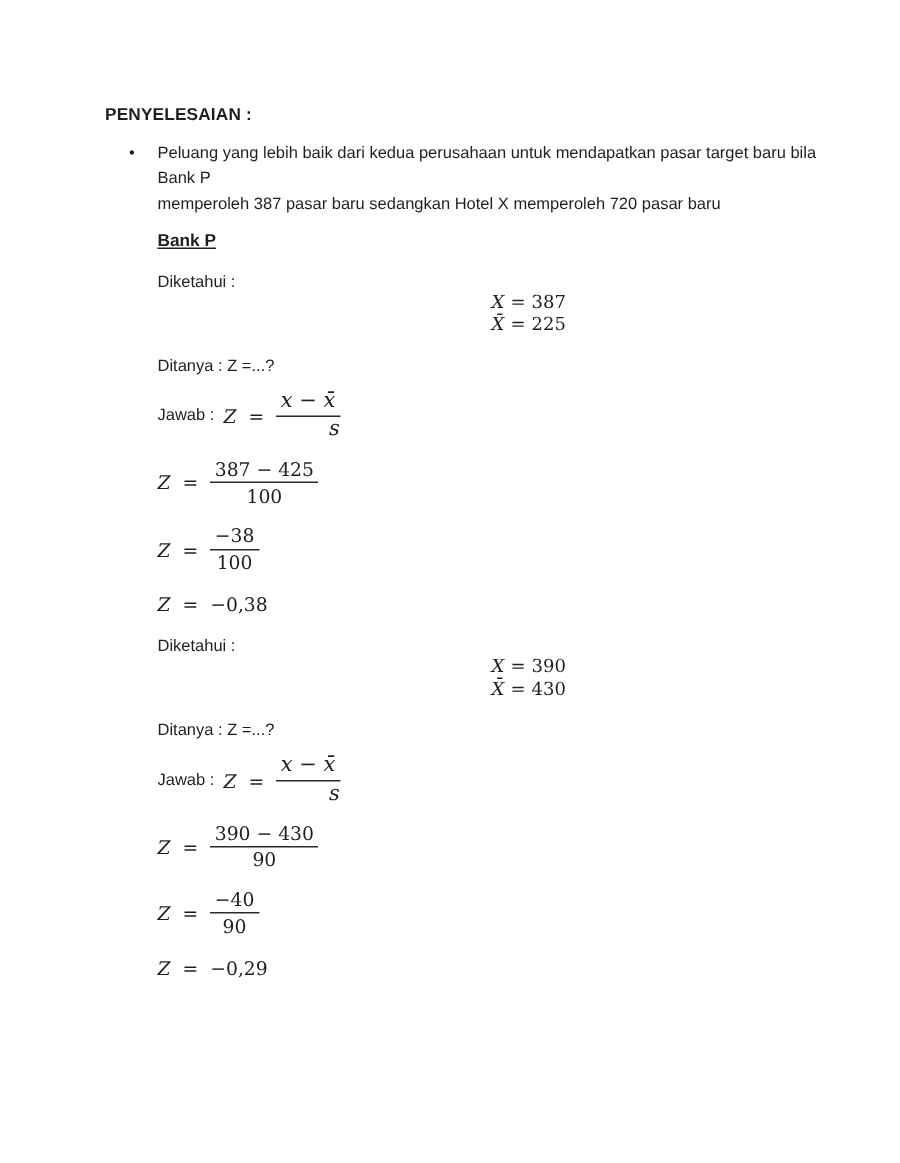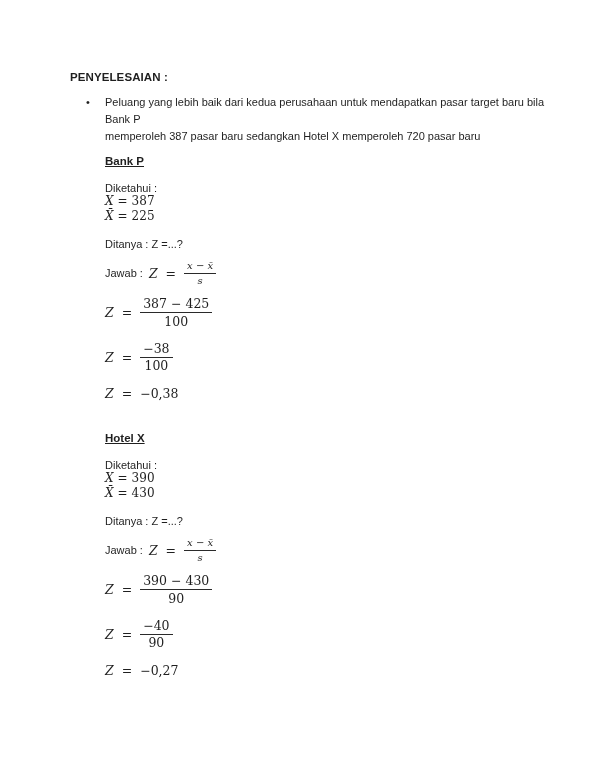--- a/index.html
+++ b/index.html
@@ -39,20 +39,21 @@
     font-weight:bold;
     text-decoration:underline;
   }
   .mt-title1 { margin-top:10px; }
   .mt-title2 { margin-top:31px; }
   .label-line { font-size:11px; margin-top:15px; }
   .given-line {
     font-size:12px;
     line-height:15px;
     font-family:"DejaVu Serif", serif;
+    text-align:center;
   }
   .var { font-style:italic; }
   .given-line .eq-sign { padding:0 4px; }
   .ditanya-line { font-size:11px; margin-top:14px; }
   .jawab-row {
     display:flex;
     align-items:center;
     margin-top:10px;
     gap:6px;
   }
@@ -69,21 +70,21 @@
   }
   .frac {
     display:inline-flex;
     flex-direction:column;
     align-items:center;
     font-family:"DejaVu Serif", serif;
     line-height:1.1;
   }
   .frac .num { padding:0 3px 1.5px 3px; border-bottom:1px solid #2a2a2a; }
   .frac .den { padding-top:1.5px; }
-  .frac-small { font-size:10px; font-style:italic; }
+  .frac-small { font-size:14px; font-style:italic;align-items:flex-end; }
   .frac-big { font-size:12.5px; }
   .eq-row {
     display:flex;
     align-items:center;
     gap:6px;
   }
   .mt-eq1 { margin-top:11px; }
   .mt-eq2 { margin-top:13px; }
   .mt-res { margin-top:13px; }
   .result-value {
@@ -151,21 +152,20 @@
       </div>
 
       <div class="eq-row mt-res">
         <span class="math-z">Z</span>
         <span class="math-eq">=</span>
         <span class="result-value">−0,38</span>
       </div>
     </div>
 
     <div>
-      <div class="section-title mt-title2">Hotel X</div>
 
       <div class="label-line">Diketahui :</div>
 
       <div class="given-line">
         <span class="var">X</span><span class="eq-sign">=</span><span>390</span>
       </div>
       <div class="given-line">
         <span class="var">X̄</span><span class="eq-sign">=</span><span>430</span>
       </div>
 
@@ -195,18 +195,18 @@
         <span class="math-eq">=</span>
         <span class="frac frac-big">
           <span class="num">−40</span>
           <span class="den">90</span>
         </span>
       </div>
 
       <div class="eq-row mt-res">
         <span class="math-z">Z</span>
         <span class="math-eq">=</span>
-        <span class="result-value">−0,27</span>
+        <span class="result-value">−0,29</span>
       </div>
     </div>
 
   </div>
 </div>
 
 </body></html>

